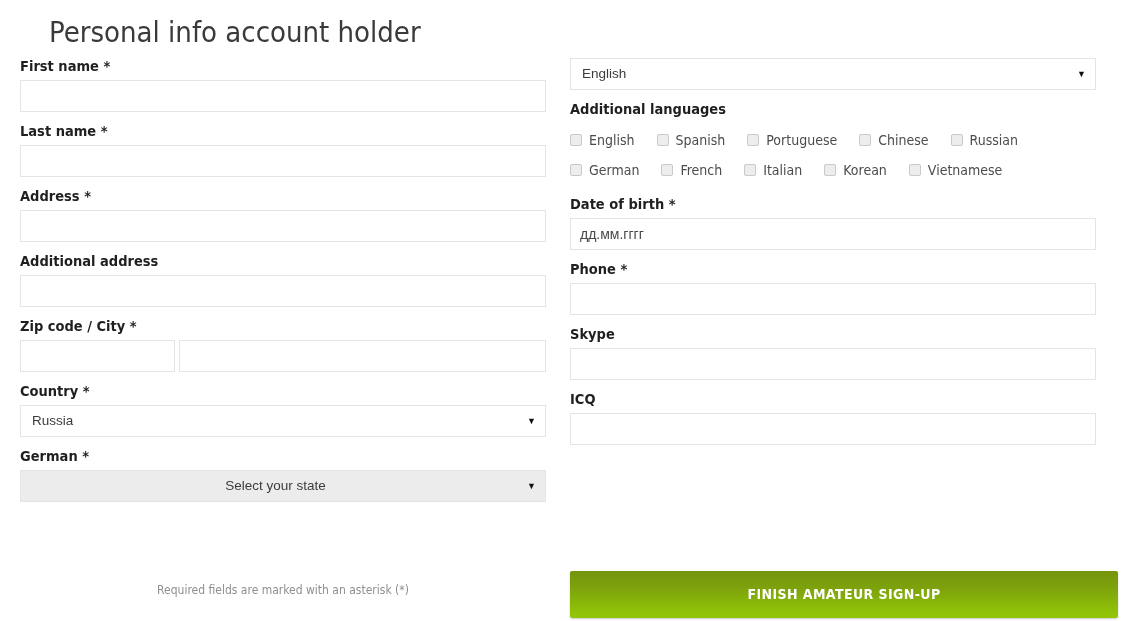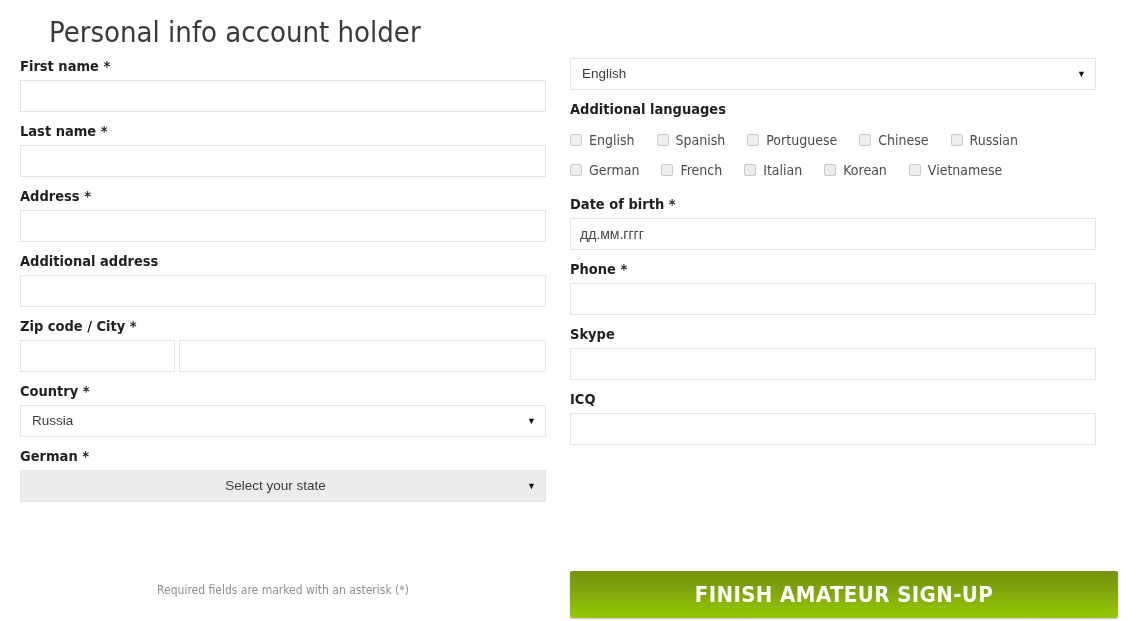--- a/index.html
+++ b/index.html
@@ -187,21 +187,21 @@
     top: 571px;
     width: 548px;
     height: 47px;
     border: 0;
     border-radius: 2px;
     background: linear-gradient(to bottom, #74940d 0%, #7ea30c 38%, #8cbd08 78%, #92c707 100%);
     box-shadow: 0 1px 2px rgba(0,0,0,0.22);
     color: #ffffff;
     font-family: "DejaVu Sans Condensed", "Liberation Sans Narrow", "Liberation Sans", sans-serif;
     font-stretch: condensed;
-    font-size: 22px;
+    font-size: 14px;
     font-weight: bold;
     letter-spacing: 0.4px;
     cursor: pointer;
     text-align: center;
     line-height: 47px;
     padding: 0;
   }
 </style>
 </head>
 <body>

